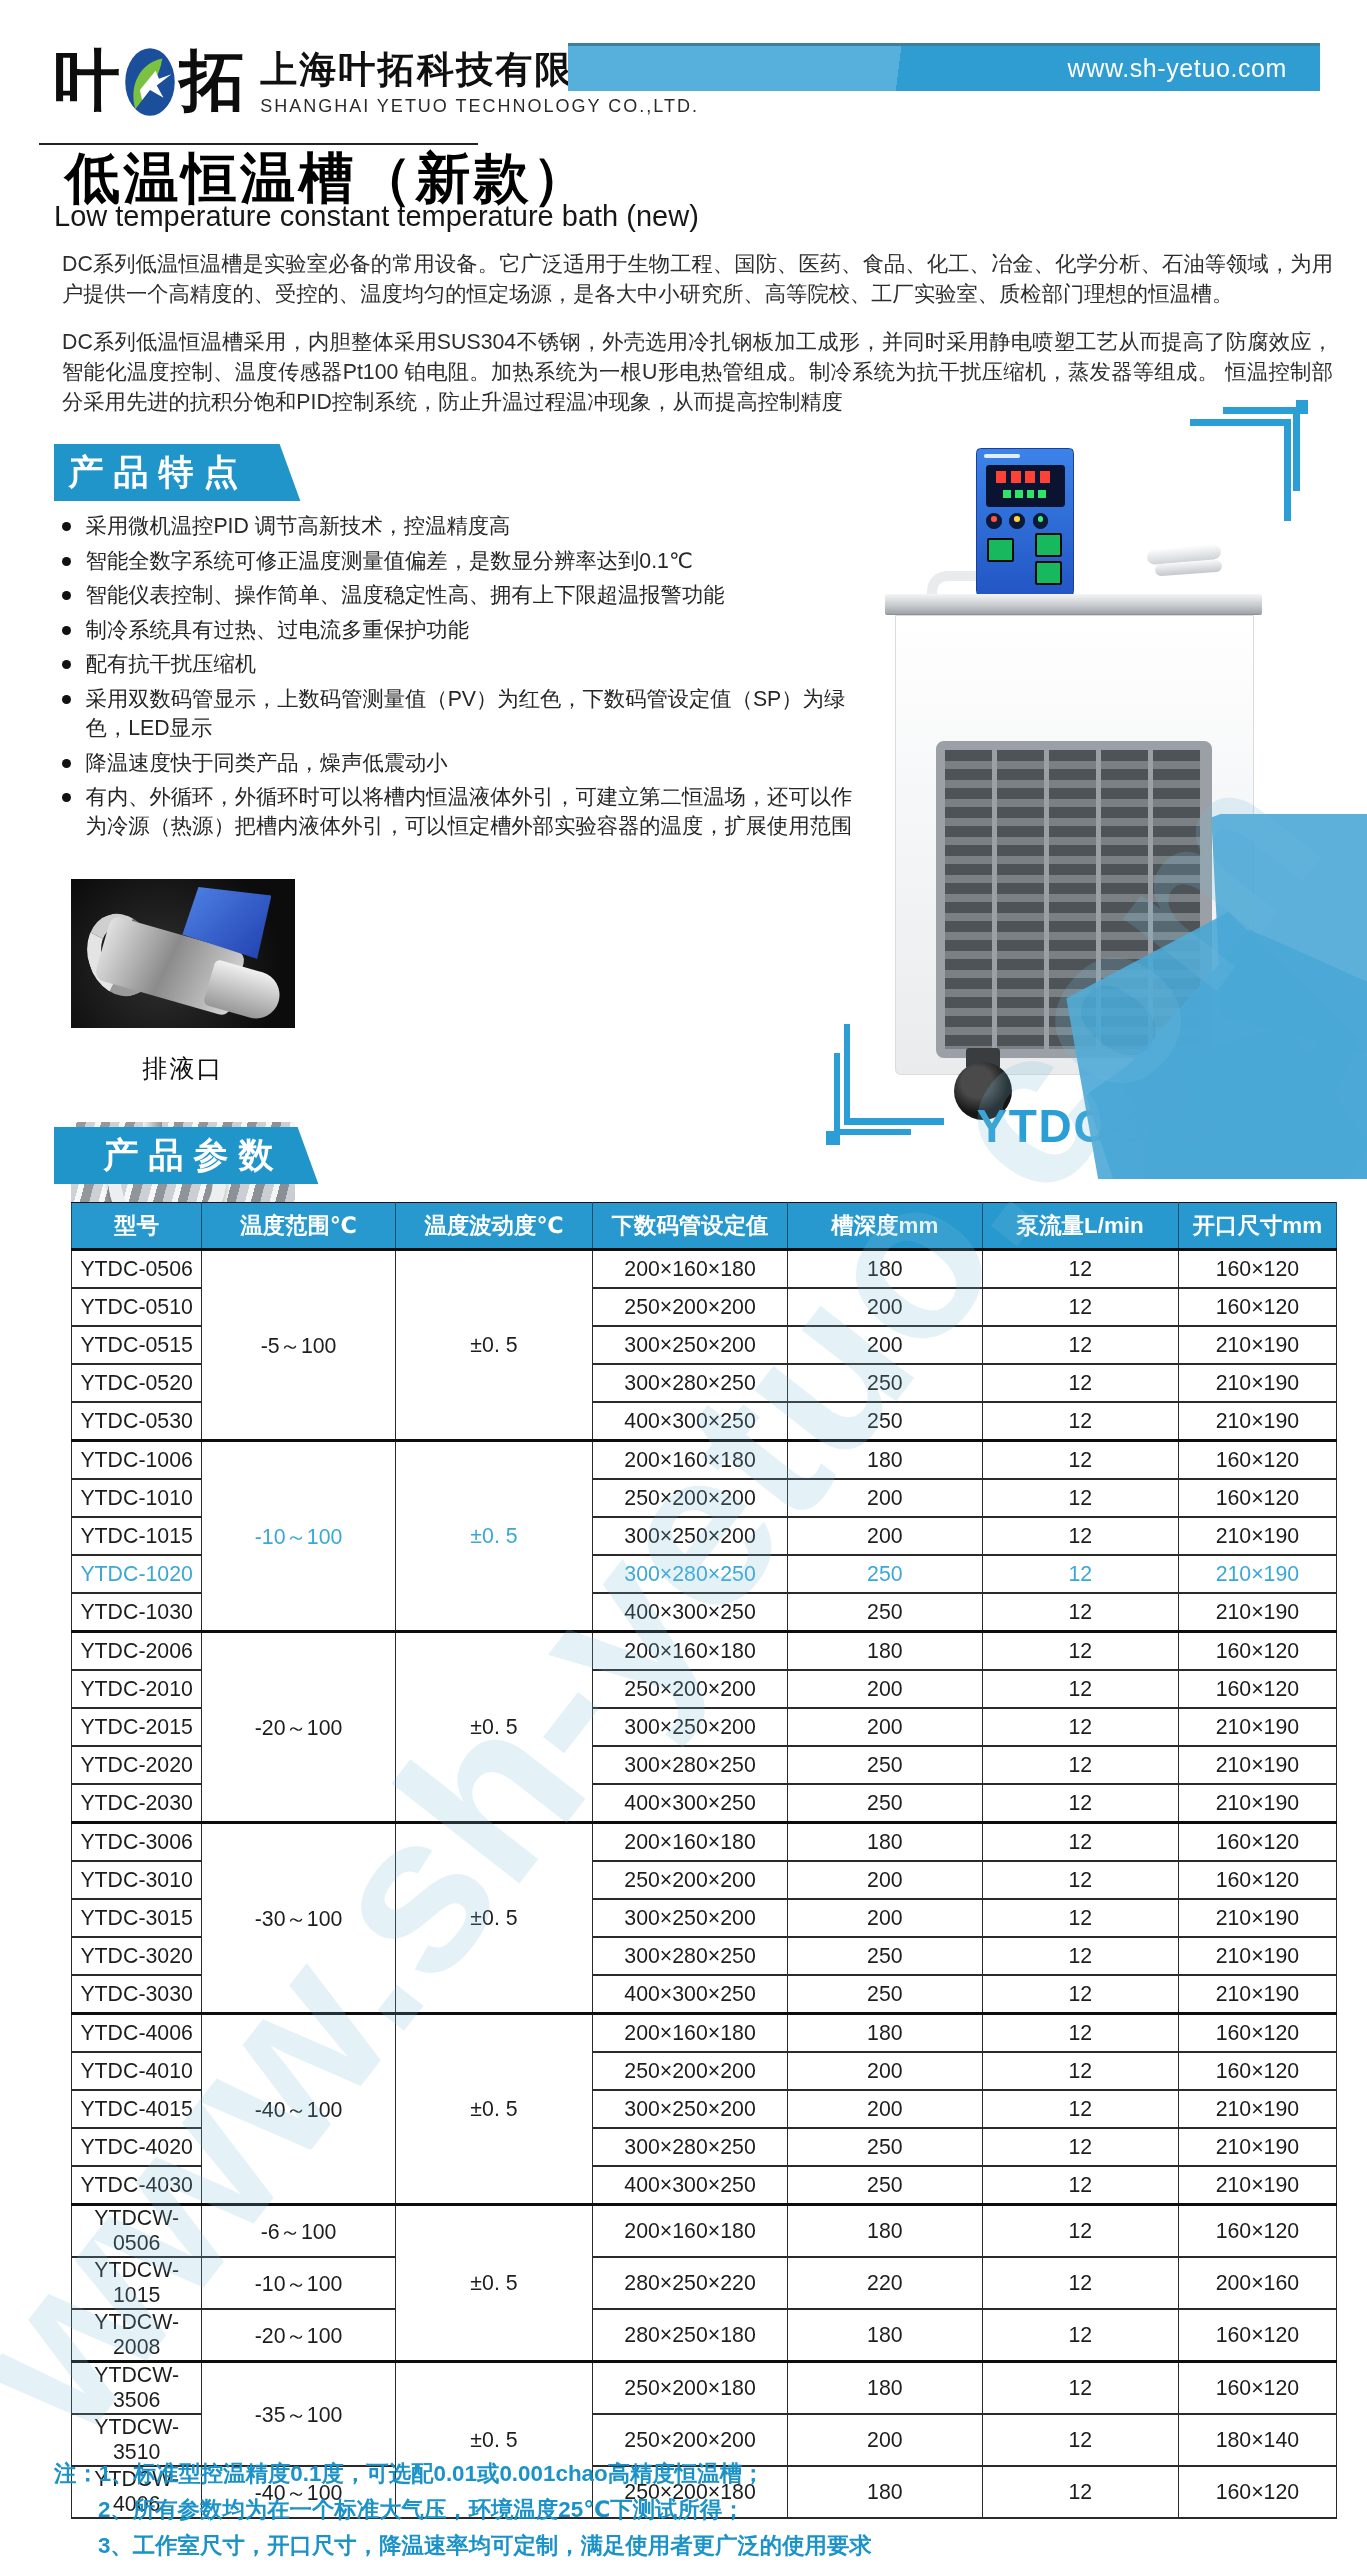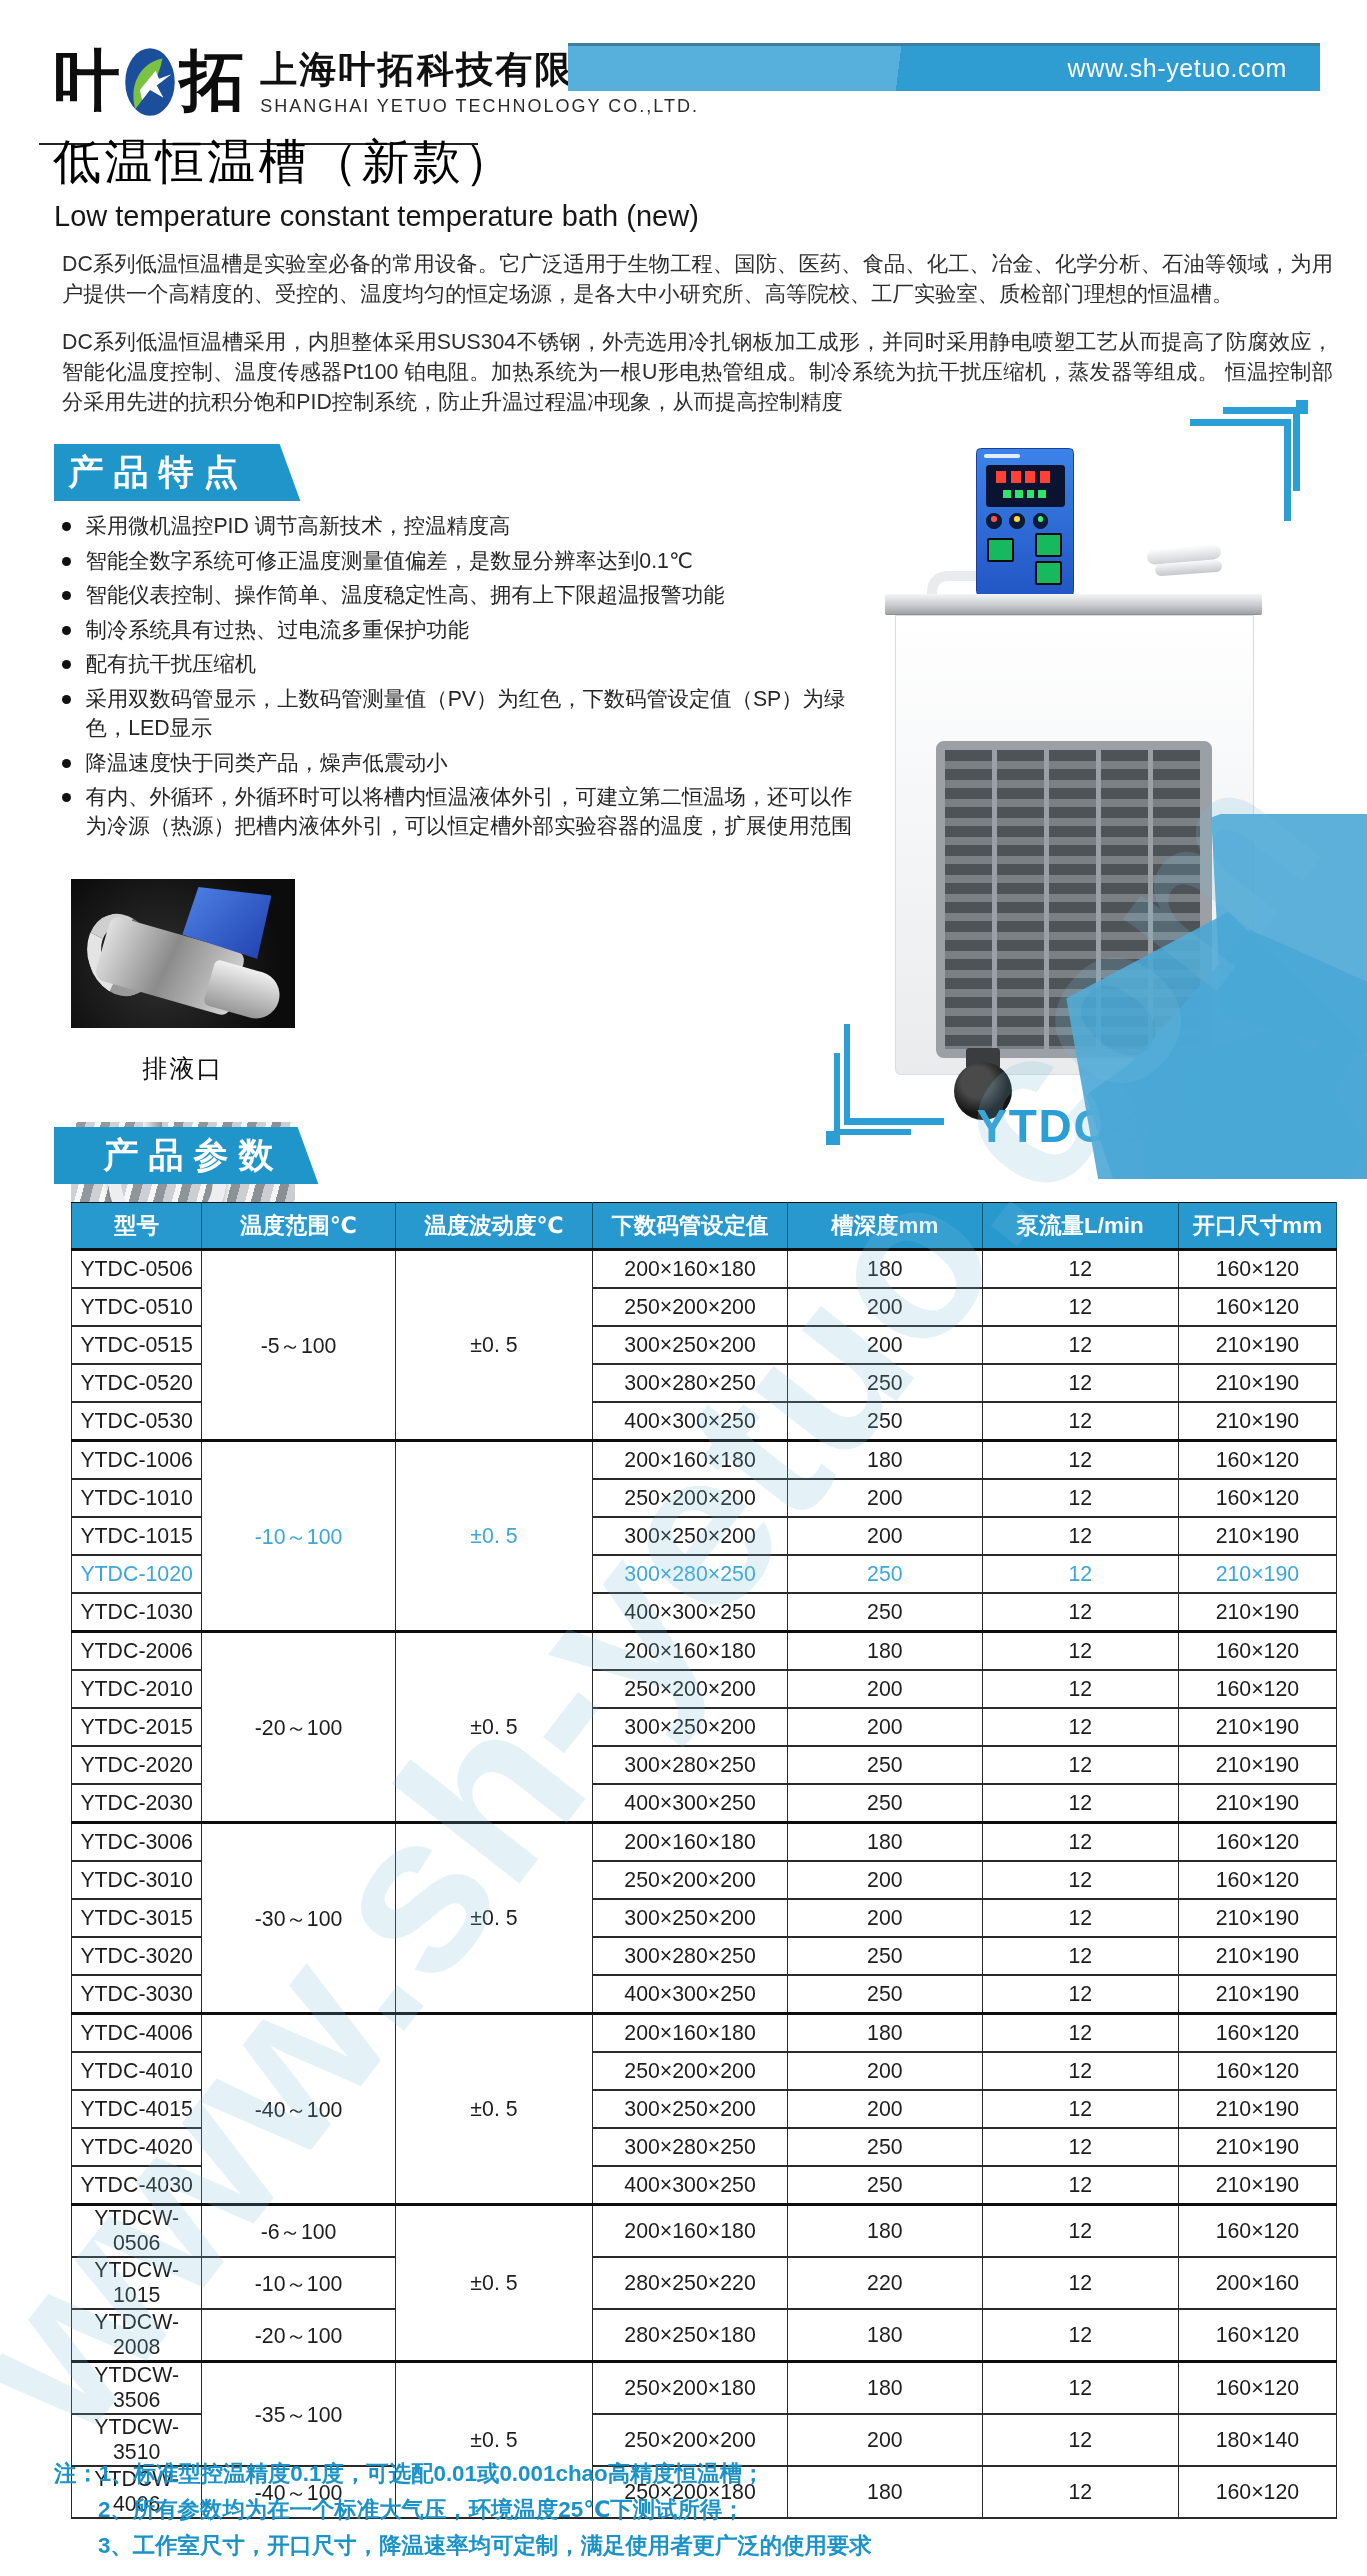--- a/index.html
+++ b/index.html
@@ -11,22 +11,22 @@
   .logo-mark{width:54px;height:72px;margin:-3.4px 2.2px 0 3.4px;}
   .company{margin-left:14.6px;}
   .company-cn{font-size:37px;font-weight:800;color:#101010;letter-spacing:2.2px;line-height:42px;}
   .company-en{font-size:18px;color:#2a2a2a;letter-spacing:2px;margin-top:4.5px;}
   .logo-underline{position:absolute;left:39px;top:143px;width:439px;height:1.7px;background:#222;}
   .banner{position:absolute;left:568px;top:43px;width:752px;height:48px;
           background:linear-gradient(97deg,#57b0dc 0 44%,#2f9cd2 44% 100%);
           border-top:3.4px solid #3d7f9e;box-sizing:border-box;
           display:flex;align-items:center;justify-content:flex-end;padding-right:33px;}
   .banner span{color:#fff;font-size:25px;letter-spacing:0.6px;}
-  .page-title{position:absolute;left:53px;top:130px;font-size:48px;font-weight:400;color:#000;
-              letter-spacing:3.4px;margin:0;}
+  .page-title{position:absolute;left:53px;top:130px;font-size:55px;font-weight:700;color:#000;
+              letter-spacing:3.4px;margin:12px;}
   .page-subtitle{position:absolute;left:54px;top:200px;font-size:29px;color:#161616;}
   
   .para{position:absolute;left:54px;width:1271px;font-size:21.3px;line-height:30px;color:#2d2d2d;
         text-align:justify;margin:8px;}
   .p1{top:241px;} .p2{top:319px;}
   
   .badge{position:absolute;height:57px;background:#2095ca;color:#fff;
          display:flex;align-items:center;padding:0 33px 0 14.6px;
          clip-path:polygon(0 0,calc(100% - 21.3px) 0,100% 100%,0 100%);}
   .badge span{font-size:35px;font-weight:700;letter-spacing:10px;}

